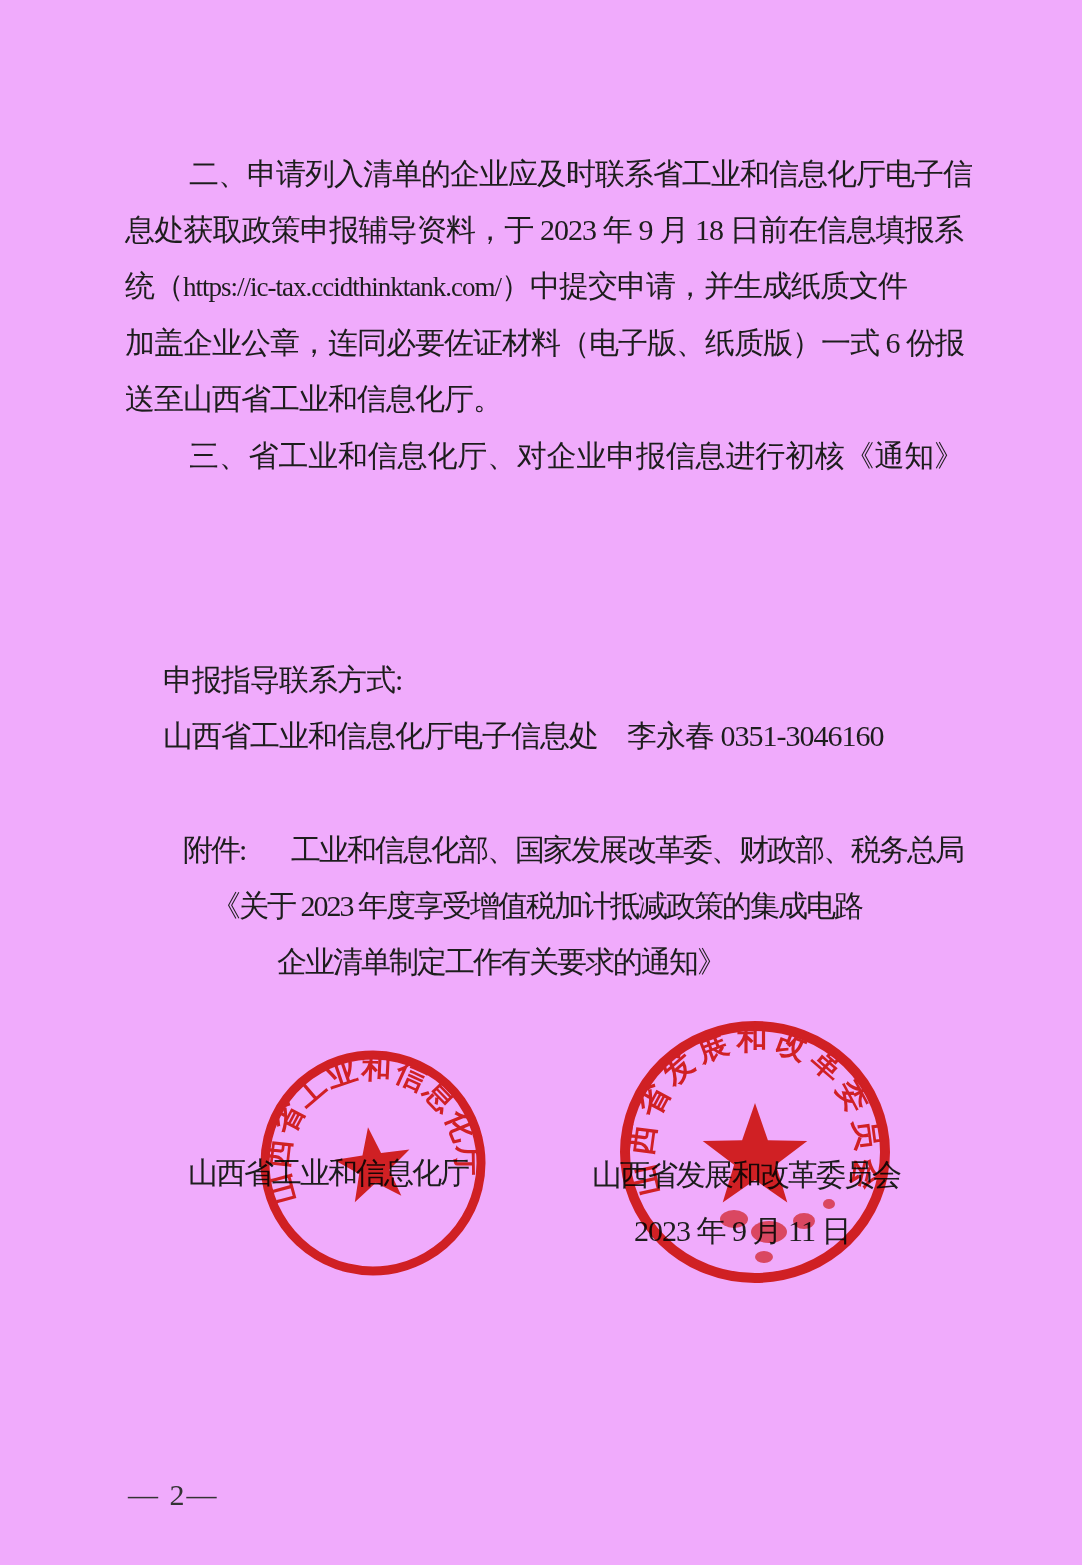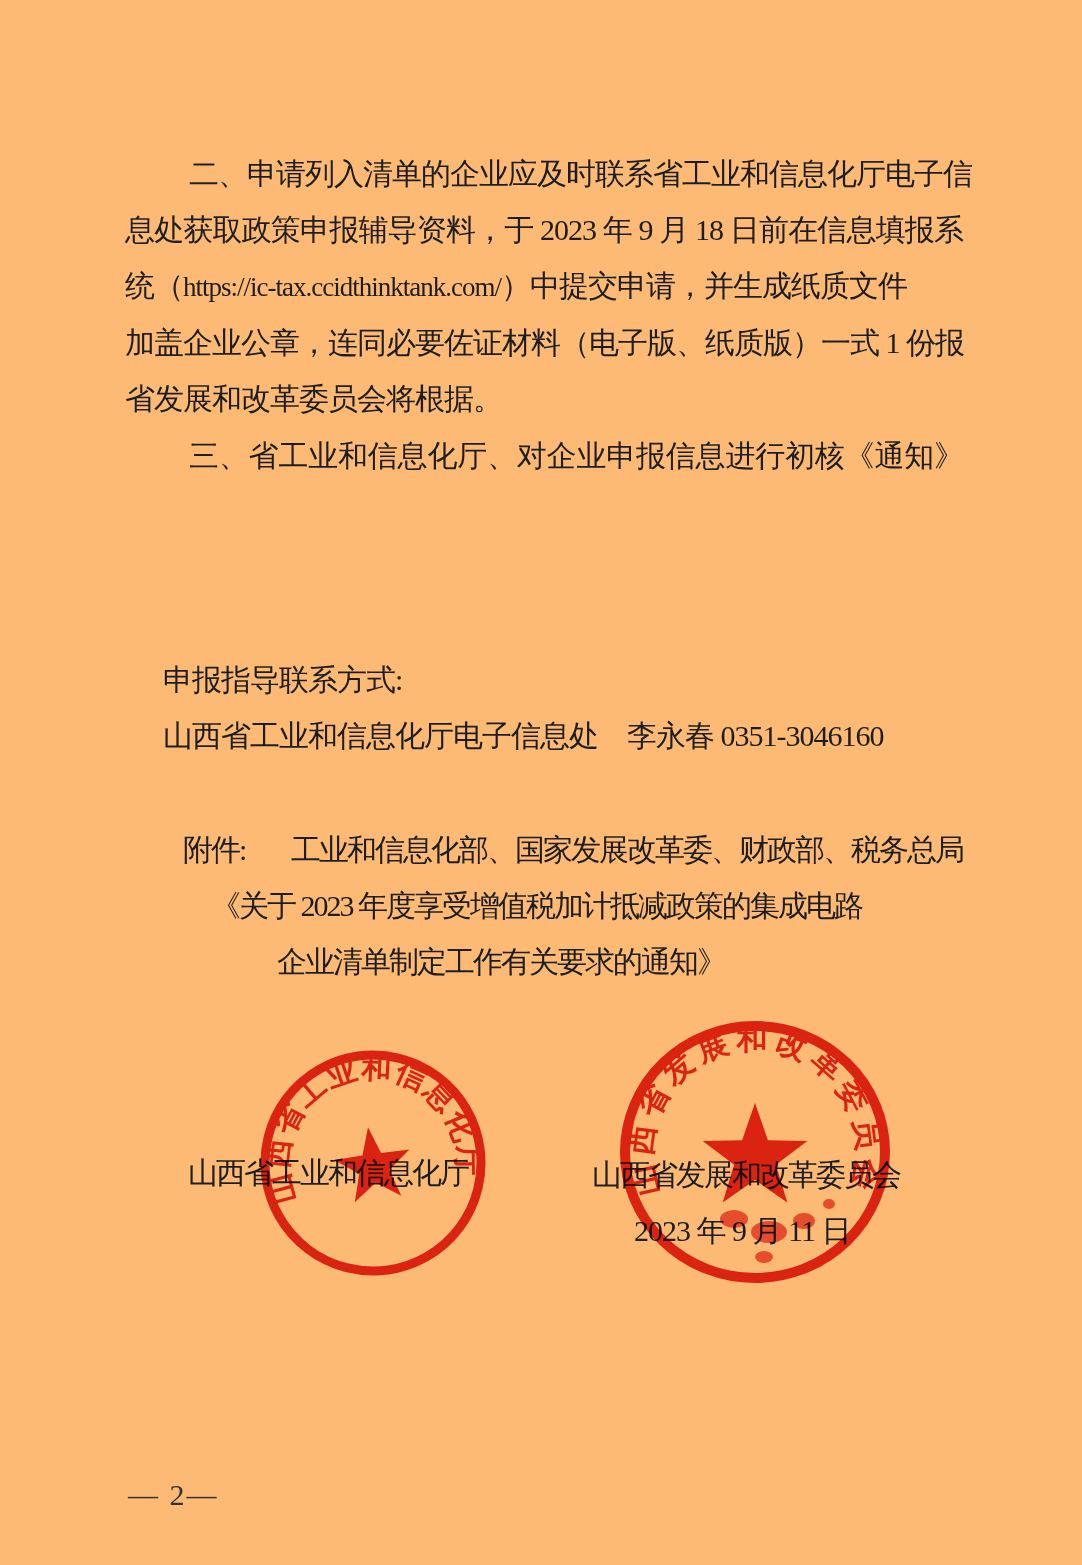--- a/index.html
+++ b/index.html
@@ -3,21 +3,21 @@
 <meta charset="utf-8">
 <style>
   :root{
     --red:#dc2318;
     --ink:#1d1d1d;
   }
   html,body{margin:0;padding:0;background:#ffffff;}
   .page{
     position:relative;
     width:1082px;height:1565px;
-    background:#fdba74;
+    background:#f0abfc;
     overflow:hidden;
     font-family:"Liberation Serif","DejaVu Serif",serif;
     color:var(--ink);
   }
   .sec{position:absolute;left:125px;width:838px;}
   .line{
     line-height:56px;
     font-size:30px;
     letter-spacing:-1px;
     white-space:nowrap;
@@ -77,22 +77,22 @@
 </style>
 </head>
 <body>
 
 <div class="page">
 
   <div class="sec para-two">
     <div class="line jl ind">二、申请列入清单的企业应及时联系省工业和信息化厅电子信</div>
     <div class="line jl">息处获取政策申报辅导资料，于 2023 年 9 月 18 日前在信息填报系</div>
     <div class="line"><span>统（</span><span class="url">https://ic-tax.ccidthinktank.com/</span><span>）中提交申请，并生成纸质文件</span></div>
-    <div class="line jl">加盖企业公章，连同必要佐证材料（电子版、纸质版）一式 1 份报</div>
-    <div class="line">省发展和改革委员会将根据。</div>
+    <div class="line jl">加盖企业公章，连同必要佐证材料（电子版、纸质版）一式 6 份报</div>
+    <div class="line">送至山西省工业和信息化厅。</div>
   </div>
 
   <div class="sec para-three">
     <div class="line jl ind">三、省工业和信息化厅、对企业申报信息进行初核《通知》</div>
   </div>
 
   <div class="sec contact">
     <div class="line">申报指导联系方式:</div>
     <div class="line">山西省工业和信息化厅电子信息处　李永春 0351-3046160</div>
   </div>

